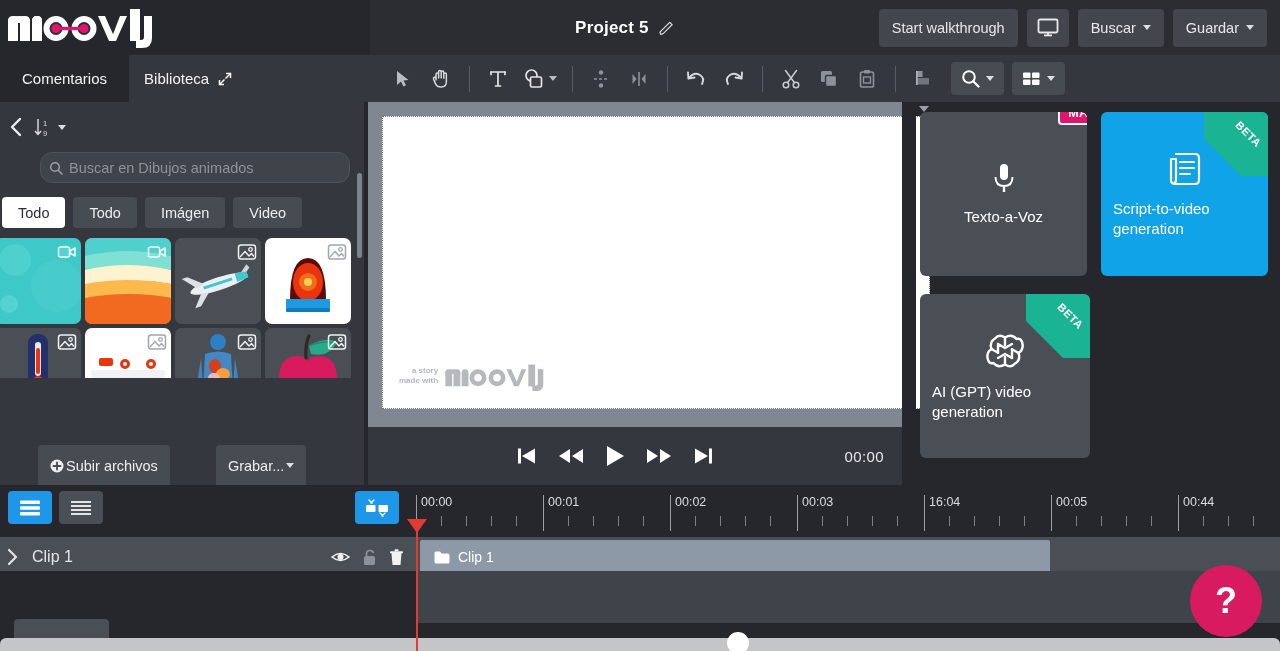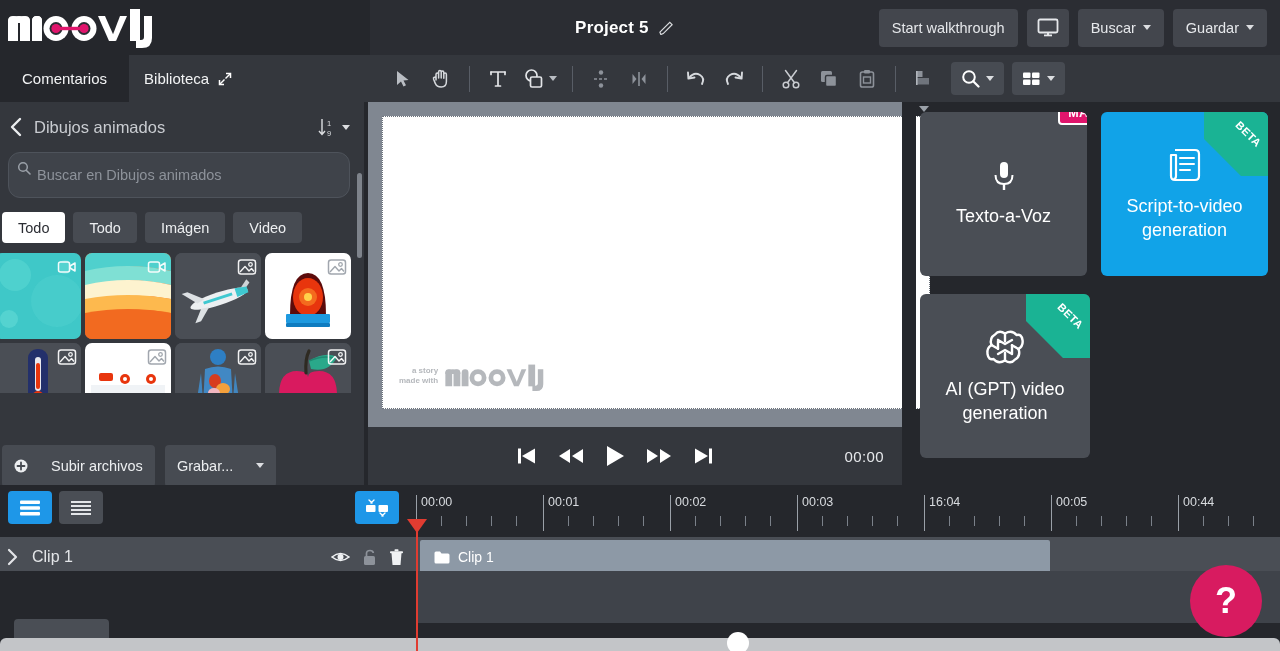--- a/index.html
+++ b/index.html
@@ -64,23 +64,23 @@
   .lib-crumb {
     display: flex; align-items: center; height: 50px; padding: 0 14px 0 6px;
   }
   .back-chev { width: 22px; height: 22px; margin-right: 6px; cursor: pointer; }
   .crumb-label { font-size: 16.5px; color: #c9ccd1; flex: 1; }
   .sort-ctl { display: flex; align-items: center; gap: 7px; cursor: pointer; }
   .sort-ico { width: 17px; height: 19px; }
 
   .search-row { padding: 0 14px 0 8px; }
   .search-box {
-    position: relative; height: 46px; background: #3f434a;
+    position: relative; height: 31px; background: #3f434a;
     border: 1px solid #4e535b; border-radius: 12px;
-    display: flex; align-items: center; padding-left: 28px;
+    display: flex; align-items: center; padding-left: 28px; margin-left: 32px;
   }
   .search-ico { position: absolute; left: 8px; top: 8px; width: 14px; height: 14px; }
   .search-box input {
     background: transparent; border: none; outline: none;
     color: #d6d9dd; font-size: 14.5px; width: 100%;
     font-family: "Liberation Sans", sans-serif;
   }
   .search-box input::placeholder { color: #8d929a; }
 
   .filters { display: flex; gap: 8px; padding: 14px 0 0 2px; }
@@ -107,22 +107,23 @@
     opacity: .93;
   }
   .lib-foot {
     position: absolute; left: 0; bottom: 0; width: 364px; height: 45px;
     background: #34373d; display: flex; align-items: center; gap: 10px;
     padding-left: 2px;
   }
   .foot-btn {
     height: 42px; padding: 0 12px; background: #474b52; border: none;
     border-radius: 4px; color: #eceef0; font-size: 14.5px;
-    display: flex; align-items: center; gap: 23px; cursor: pointer;
+    display: flex; align-items: center; gap: 2px; cursor: pointer;
     font-family: "Liberation Sans", sans-serif;
+    margin-left: 36px;
   }
   .plus-ico { width: 14px; height: 14px; }
   .lib-scroll {
     position: absolute; right: 2px; top: 118px; width: 5px; height: 85px;
     background: #7e838b; border-radius: 3px;
   }
 
   
   .edtoolbar {
     position: absolute; left: 364px; top: 55px; width: 916px; height: 47px;
@@ -199,21 +200,21 @@
   }
   .card-row { display: flex; gap: 14px; margin-bottom: 18px; }
   .aicard {
     position: relative; width: 170px; height: 164px; border-radius: 6px;
     background: #4a4e55; display: flex; flex-direction: column;
     align-items: center; justify-content: center; gap: 11px;
     cursor: pointer; overflow: hidden;
   }
   .aicard.blue { background: #11a3e8; }
   .aicard-label {
-    font-size: 18px; color: #fff; text-align: center; line-height: 1.3;
+    font-size: 15px; color: #fff; line-height: 1.3;
     padding: 0 12px;
   }
   .ribbon {
     position: absolute; right: 0; top: 0; width: 64px; height: 64px;
     overflow: hidden;
   }
   .ribbon::before {
     content: ""; position: absolute; right: -33px; top: -33px;
     width: 92px; height: 92px; background: #1ab394; transform: rotate(45deg);
   }
@@ -389,21 +390,20 @@
           <path d="M6 12.5 L1.5 12.5 L1.5 8" fill="none" stroke="#fff" stroke-width="1.5"></path>
           <path d="M1.5 12.5 L6.5 7.5" stroke="#fff" stroke-width="1.5"></path>
         </svg>
       </div>
     </div>
 
     <div class="lib-crumb">
       <svg class="back-chev" viewBox="0 0 22 22">
         <path d="M14 3 L6 11 L14 19" fill="none" stroke="#eceef0" stroke-width="2.4" stroke-linecap="round" stroke-linejoin="round"></path>
       </svg>
-      <span class="crumb-label">Dibujos animados</span>
       <div class="sort-ctl">
         <svg class="sort-ico" viewBox="0 0 17 19">
           <path d="M4 1 L4 16 M1 13 L4 16.5 L7 13" fill="none" stroke="#dcdee1" stroke-width="1.4"></path>
           <text x="9" y="8" font-size="7.5" fill="#dcdee1" font-family="Liberation Sans, sans-serif">1</text>
           <text x="9" y="18" font-size="7.5" fill="#dcdee1" font-family="Liberation Sans, sans-serif">9</text>
         </svg>
         <span class="caret"></span>
       </div>
     </div>
 

